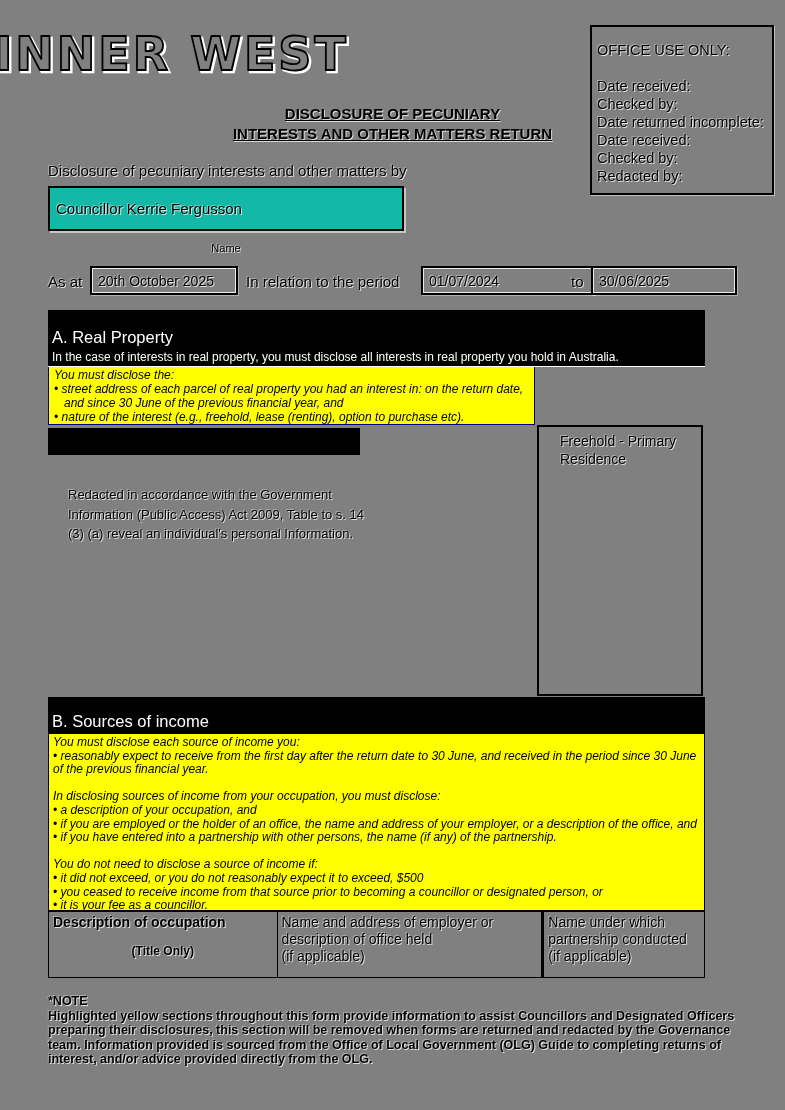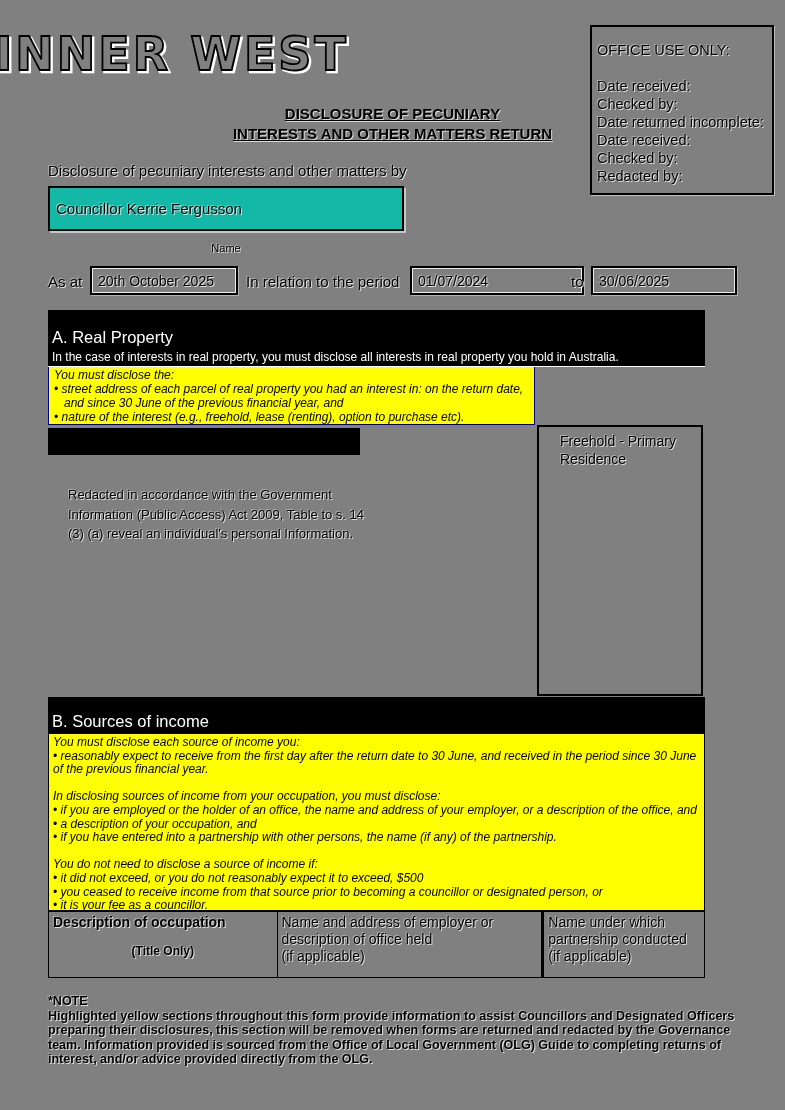--- a/index.html
+++ b/index.html
@@ -111,21 +111,21 @@
   <div class="name-box halo">
     <span>Councillor Kerrie Fergusson</span>
   </div>
   <div class="name-caption halo">Name</div>
 
   <div class="p-label halo" style="left:48px;">As at</div>
   <div class="field-box halo" style="left:90px; width:148px;">
     <span>20th October 2025</span>
   </div>
   <div class="p-label halo" style="left:246px;">In relation to the period</div>
-  <div class="field-box halo" style="left:410px; width:174px;">
+  <div class="field-box halo" style="left:421px; width:174px;">
     <span>01/07/2024</span>
   </div>
   <div class="p-label halo" style="left:571px;">to</div>
   <div class="field-box halo" style="left:591px; width:146px;">
     <span>30/06/2025</span>
   </div>
 
   <div class="section" style="top:310px;">
     <div class="bar" style="height:17px;"></div>
     <div class="sec-title">A. Real Property</div>
@@ -147,22 +147,22 @@
   </div>
 
   <div class="section" style="top:697px;">
     <div class="bar" style="height:14px;"></div>
     <div class="sec-title">B. Sources of income</div>
     <div class="guide-b">
       <div class="bline">You must disclose each source of income you:</div>
       <div class="bline">• reasonably expect to receive from the first day after the return date to 30 June, and received in the period since 30 June of the previous financial year.</div>
       <div class="bline"></div>
       <div class="bline">In disclosing sources of income from your occupation, you must disclose:</div>
+      <div class="bline">• a description of your occupation, and</div>
       <div class="bline">• if you are employed or the holder of an office, the name and address of your employer, or a description of the office, and</div>
-      <div class="bline">• a description of your occupation, and</div>
       <div class="bline">• if you have entered into a partnership with other persons, the name (if any) of the partnership.</div>
       <div class="bline"></div>
       <div class="bline">You do not need to disclose a source of income if:</div>
       <div class="bline">• it did not exceed, or you do not reasonably expect it to exceed, $500</div>
       <div class="bline">• you ceased to receive income from that source prior to becoming a councillor or designated person, or</div>
       <div class="bline">• it is your fee as a councillor.</div>
     </div>
     <div class="b-cols">
       <div class="b-col c1 halo">
         <div>Description of occupation</div>

